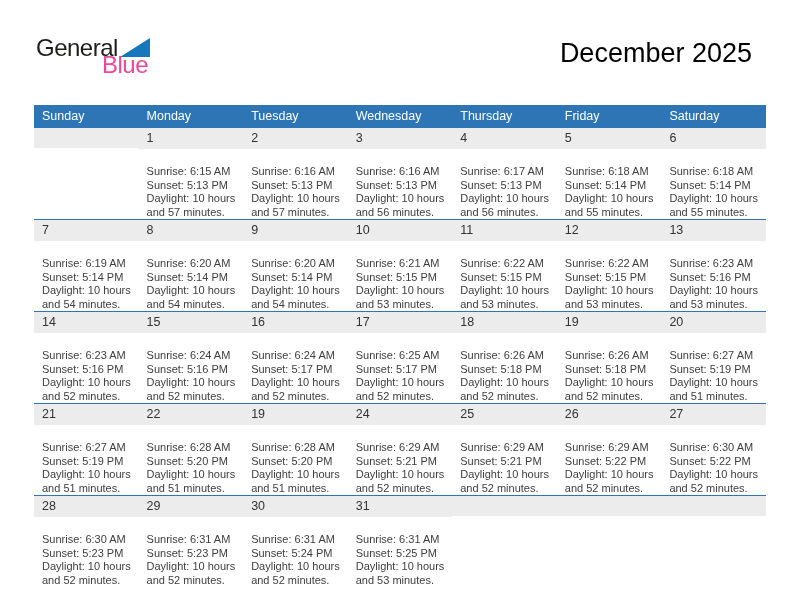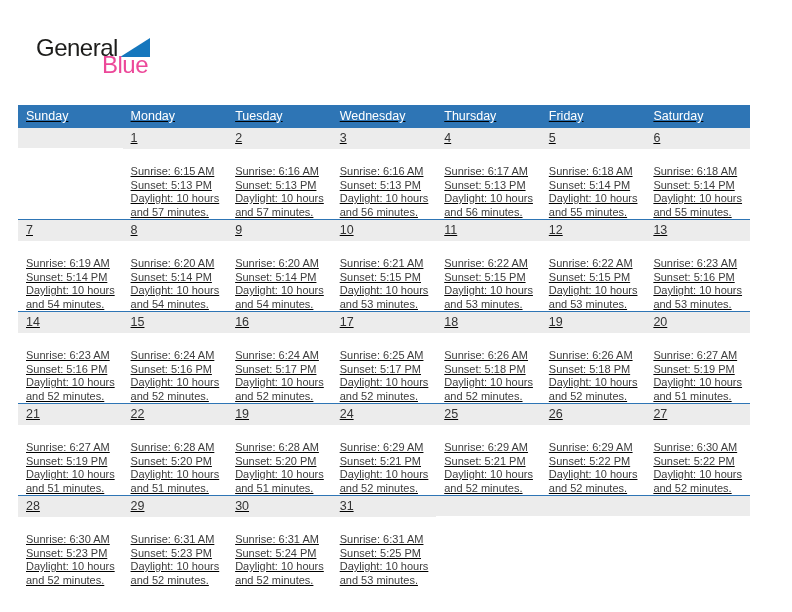--- a/index.html
+++ b/index.html
@@ -10,22 +10,22 @@
   }
   .logo{position:absolute;left:36px;top:36px;line-height:1;}
   .logo-line1{display:flex;align-items:center;}
   .logo-general{font-size:24px;color:#1d1d1b;letter-spacing:-0.5px;}
   .logo-tri{margin-left:2px;margin-top:2px;}
   .logo-blue{font-size:24px;color:#ec4899;letter-spacing:-0.5px;margin-top:-7px;margin-left:66px;}
   .titlebox{position:absolute;right:40px;top:38px;text-align:right;}
   .title{font-size:27px;color:#000000;}
   .subtitle{font-size:15px;color:#141414;margin-top:10px;}
   table.cal{
-    position:absolute;left:18px;top:105px;width:732px;
-    border-collapse:collapse;table-layout:fixed;text-decoration:underline;
+    position:absolute;left:34px;top:105px;width:732px;
+    border-collapse:collapse;table-layout:fixed;
   }
   table.cal thead th{
     background:#2e75b5;color:#ffffff;font-weight:400;font-size:12.5px;
     text-align:left;padding:4px 2px 5px 8px;
   }
   table.cal tbody tr{height:91px;}
   table.cal tbody td{vertical-align:top;padding:0;}
   table.cal tbody tr.sep td{border-top:1.5px solid #2e75b5;}
   .daynum{
     background:#ececec;font-size:12.5px;color:#333333;
@@ -44,20 +44,21 @@
     <span class="logo-tri">
       <svg width="30" height="19" viewBox="0 0 30 19">
           <polygon points="0,19 30,0 30,19" fill="#1577bd"></polygon>
         </svg>
     </span>
   </div>
   <div class="logo-blue">Blue</div>
 </div>
 
 <div class="titlebox">
+  <div class="title">December 2025</div>
 </div>
 
 <table class="cal">
   <thead>
     <tr>
         <th>Sunday</th>
         <th>Monday</th>
         <th>Tuesday</th>
         <th>Wednesday</th>
         <th>Thursday</th>

